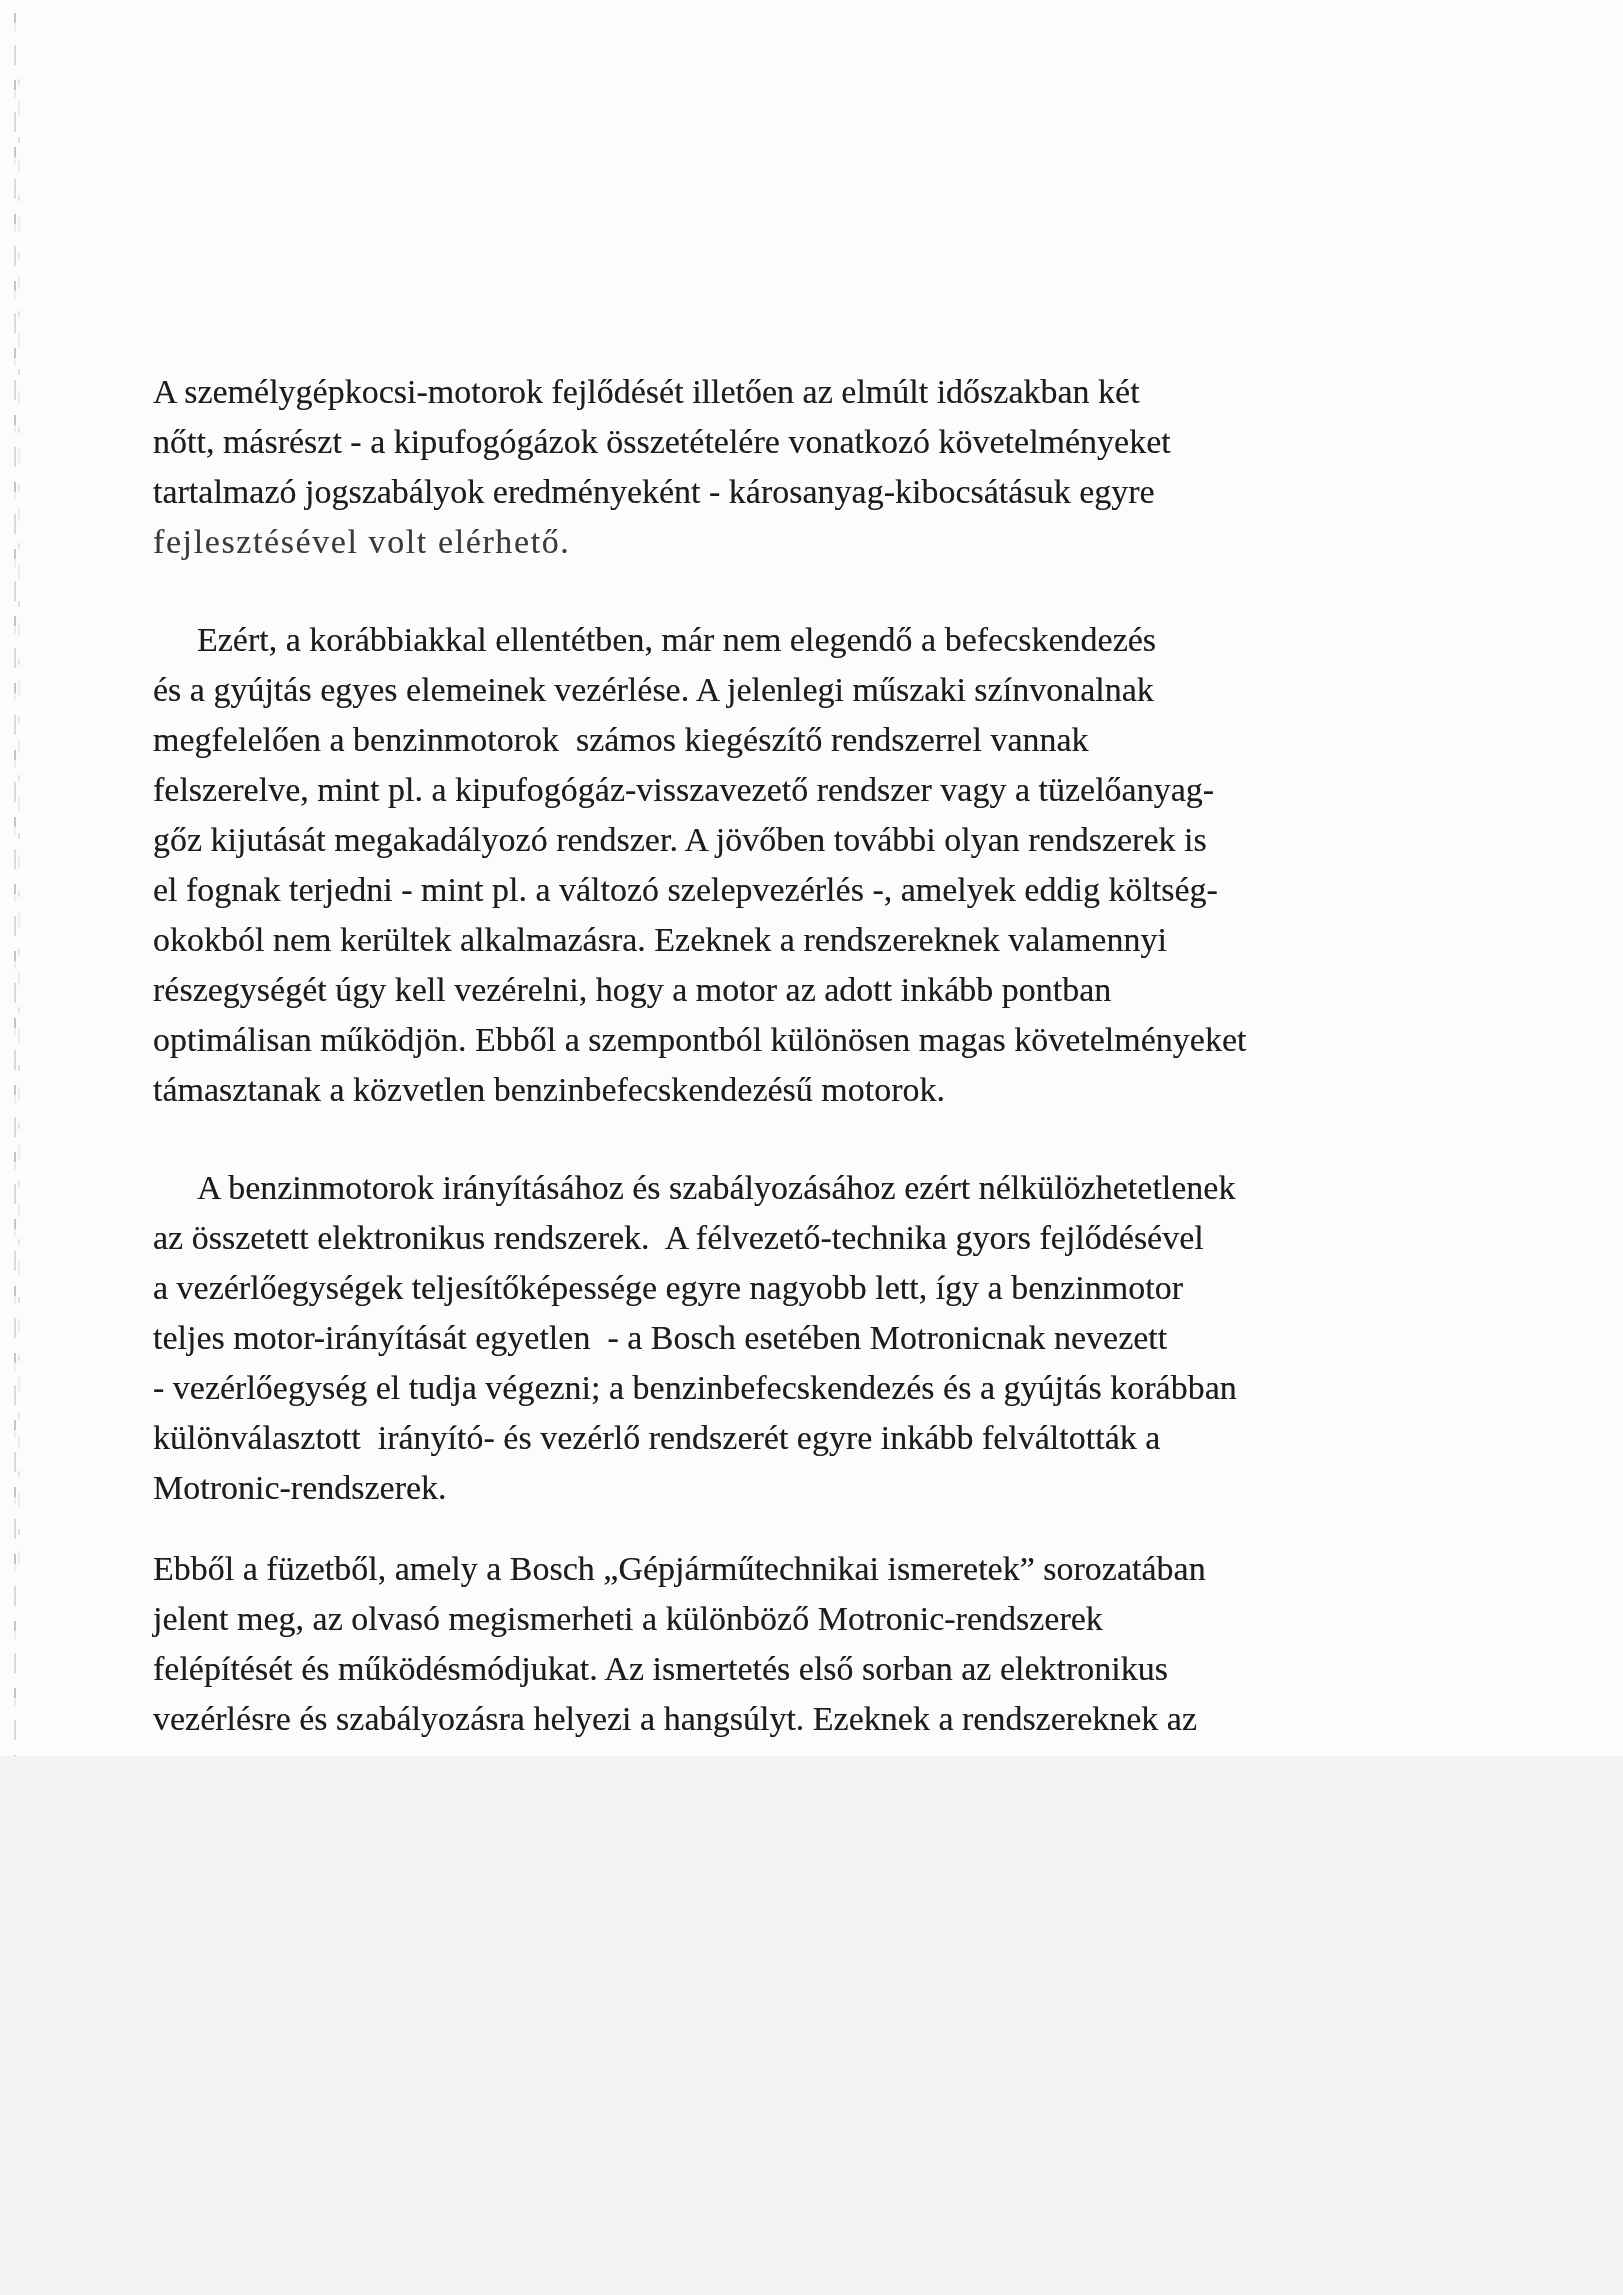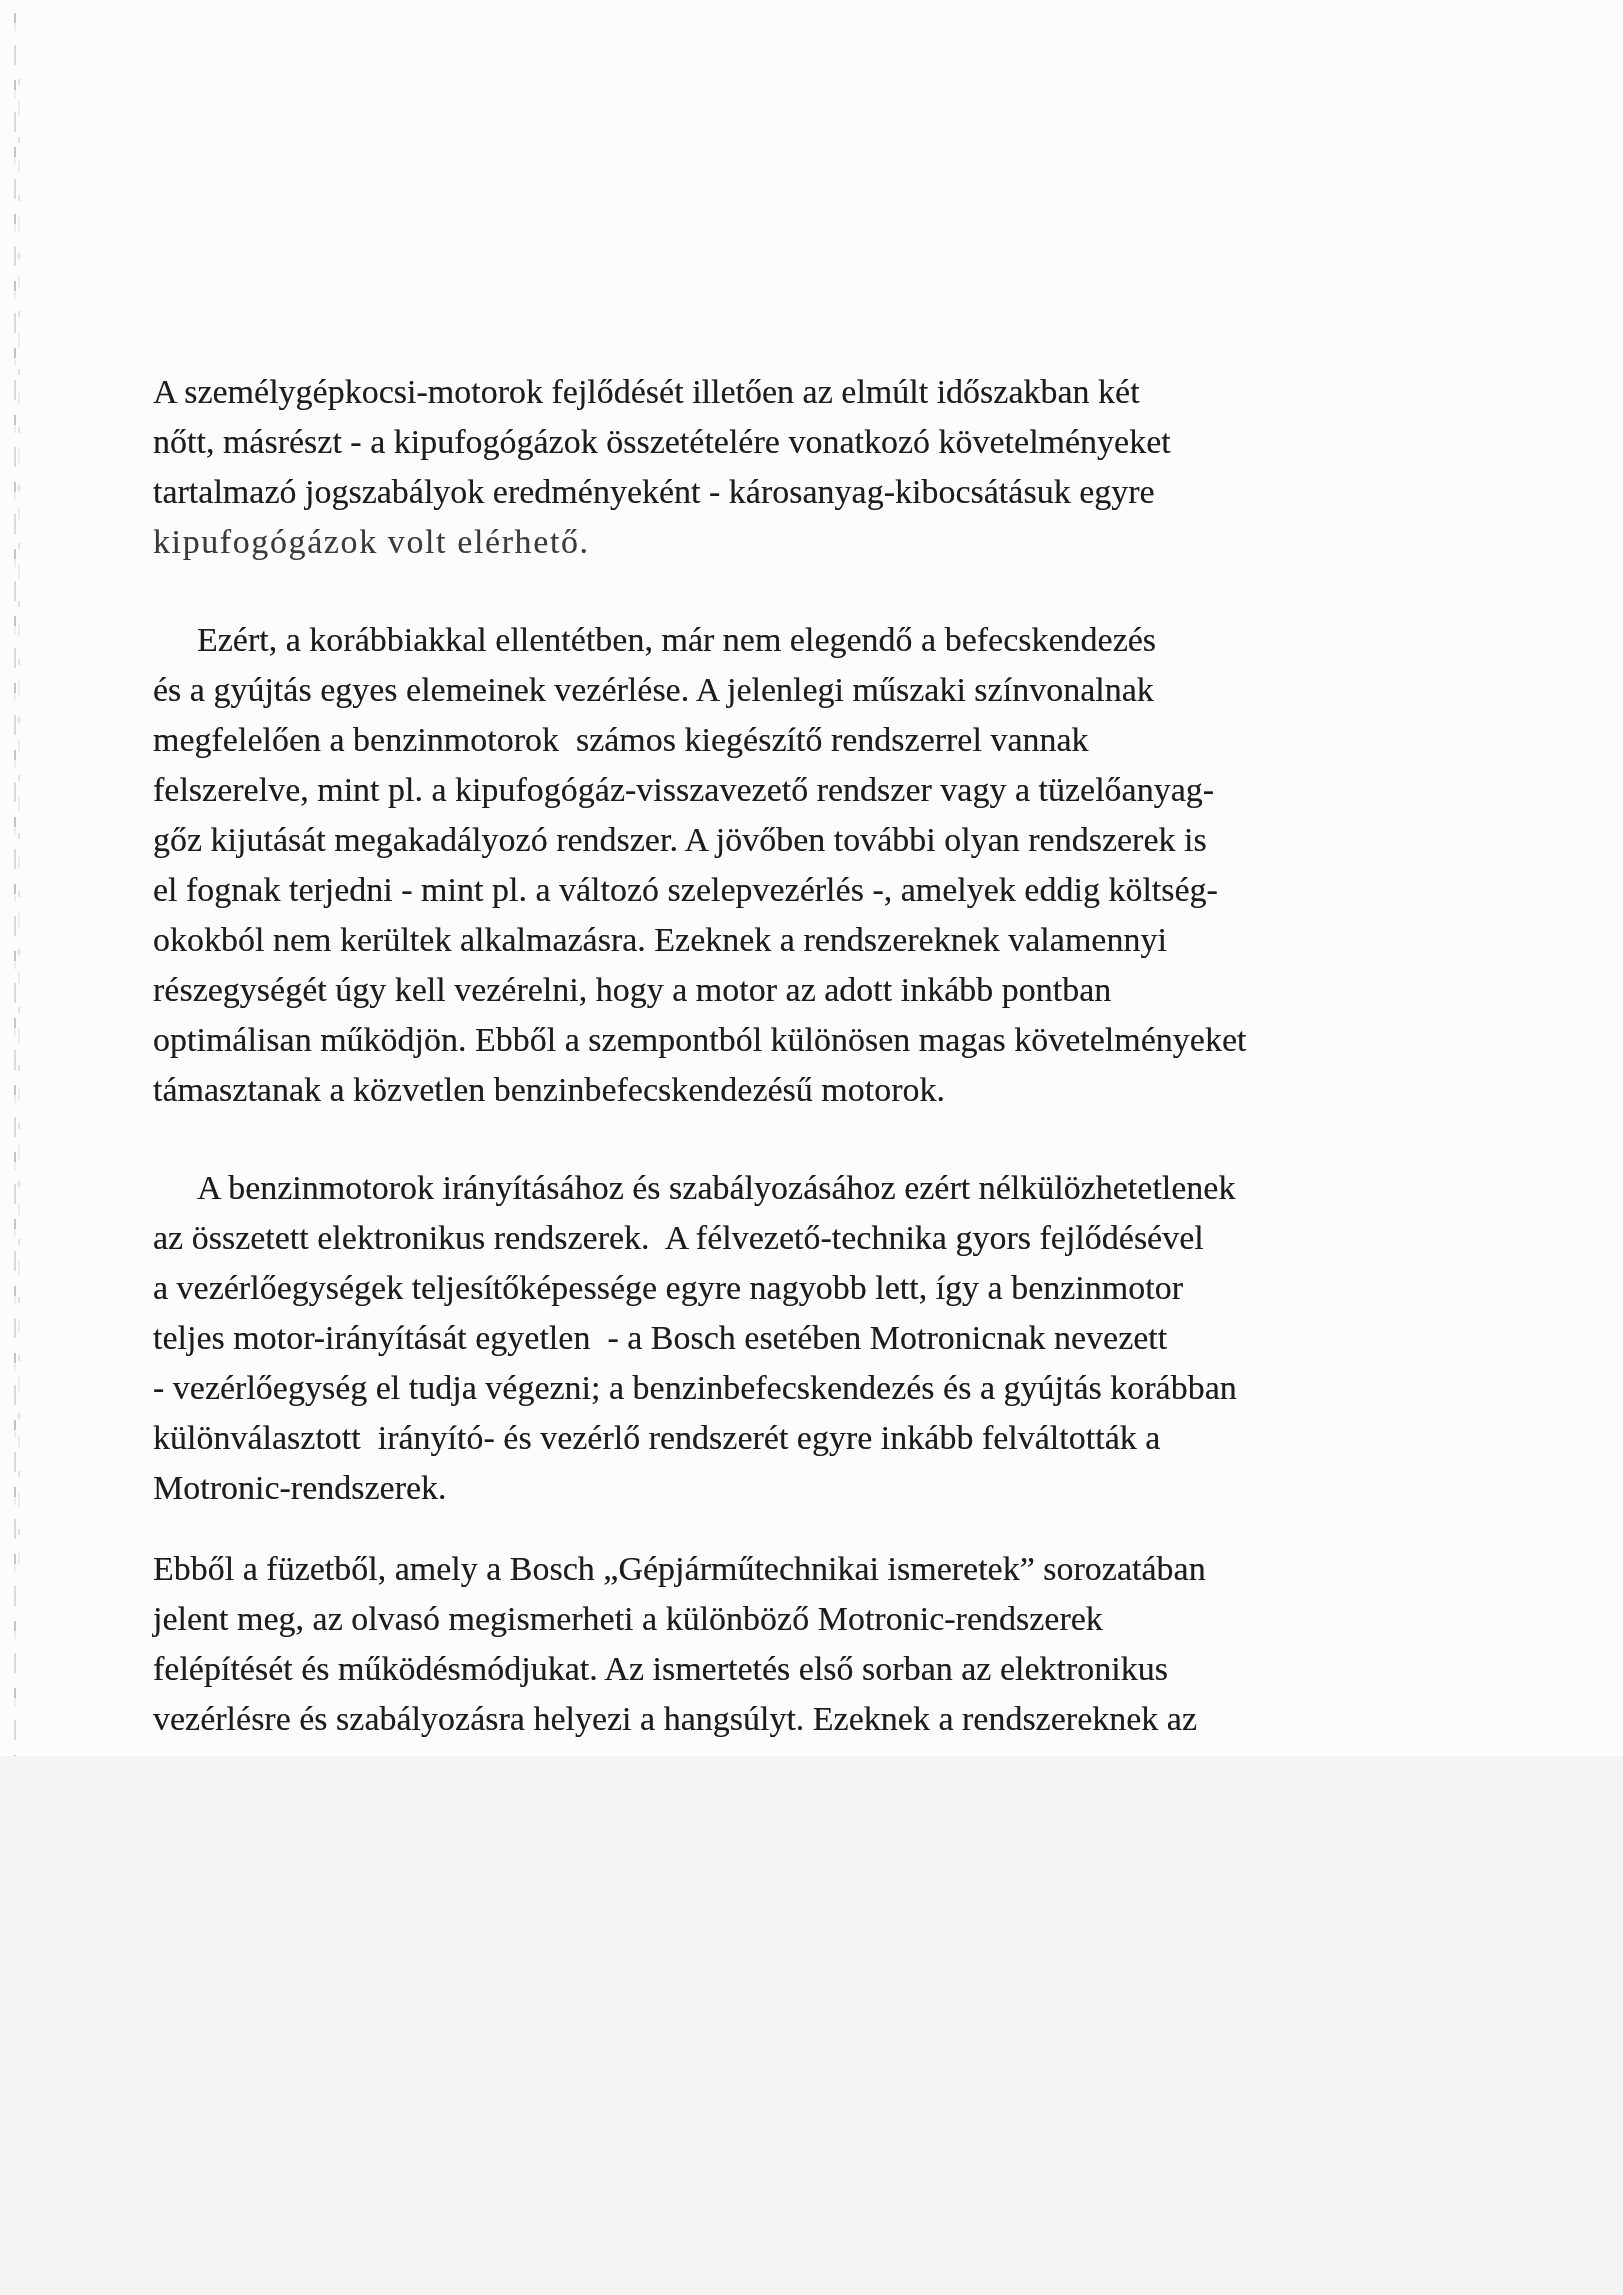--- a/index.html
+++ b/index.html
@@ -75,21 +75,21 @@
 
 <div class="page">
   <div class="scan-artifact scan-artifact-left"></div>
   <div class="scan-artifact scan-artifact-left-2"></div>
   <div class="scan-artifact scan-artifact-bottom-right"></div>
   <main class="text-block">
       <div class="paragraph">
         <div class="text-line"><span class="seg normal">A személygépkocsi-motorok fejlődését illetően az elmúlt időszakban két</span></div>
         <div class="text-line"><span class="seg normal">nőtt, másrészt - a kipufogógázok összetételére vonatkozó követelményeket</span></div>
         <div class="text-line"><span class="seg normal">tartalmazó jogszabályok eredményeként - károsanyag-kibocsátásuk egyre</span></div>
-        <div class="text-line"><span class="seg spaced">kipufogógázok volt elérhető.</span></div>
+        <div class="text-line"><span class="seg spaced">fejlesztésével volt elérhető.</span></div>
       </div>
       <div class="paragraph">
         <div class="text-line indented"><span class="seg normal">Ezért, a korábbiakkal ellentétben, már nem elegendő a befecskendezés</span></div>
         <div class="text-line"><span class="seg normal">és a gyújtás egyes elemeinek vezérlése. A jelenlegi műszaki színvonalnak</span></div>
         <div class="text-line"><span class="seg normal">megfelelően a benzinmotorok  számos kiegészítő rendszerrel vannak</span></div>
         <div class="text-line"><span class="seg normal">felszerelve, mint pl. a kipufogógáz-visszavezető rendszer vagy a tüzelőanyag-</span></div>
         <div class="text-line"><span class="seg normal">gőz kijutását megakadályozó rendszer. A jövőben további olyan rendszerek is</span></div>
         <div class="text-line"><span class="seg normal">el fognak terjedni - mint pl. a változó szelepvezérlés -, amelyek eddig költség-</span></div>
         <div class="text-line"><span class="seg normal">okokból nem kerültek alkalmazásra. Ezeknek a rendszereknek valamennyi</span></div>
         <div class="text-line"><span class="seg normal">részegységét úgy kell vezérelni, hogy a motor az adott inkább pontban</span></div>

